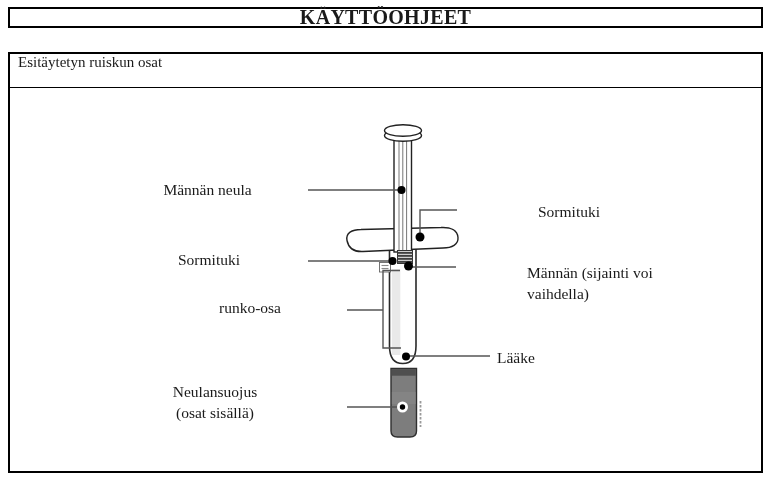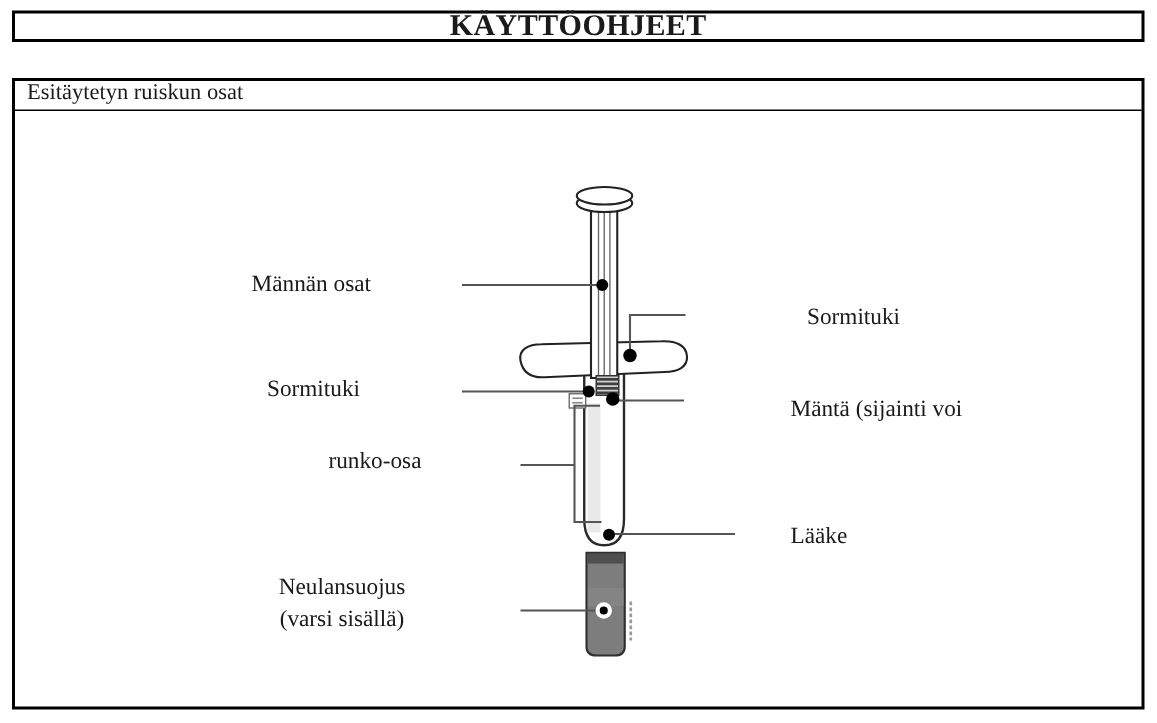--- a/index.html
+++ b/index.html
@@ -17,21 +17,21 @@
     display:flex;align-items:center;justify-content:center;
     font-size:20px;font-weight:bold;letter-spacing:.3px;
   }
   .main-box{
     position:absolute;left:8px;top:52px;width:755px;height:421px;
     border:2px solid #000;box-sizing:border-box;
     background:#fff;
   }
   .section-header{
     border-bottom:1.5px solid #000;
-    padding:0 8px 2px 8px;
+    padding:0 8px 16px 8px;
     font-size:15px;line-height:17px;
   }
   .overlay{
     position:absolute;left:0;top:0;width:771px;height:482px;
     pointer-events:none;
   }
   .lbl{
     position:absolute;
     font-size:15.5px;line-height:21px;
     white-space:nowrap;
@@ -109,36 +109,37 @@
       <circle cx="420" cy="237" r="4.5"></circle>
       <circle cx="392.5" cy="261" r="4"></circle>
       <circle cx="408.5" cy="266" r="4.5"></circle>
       <circle cx="406" cy="356.5" r="4"></circle>
       <circle cx="402.5" cy="407" r="5.5" fill="#ffffff"></circle>
       <circle cx="402.5" cy="407" r="2.7"></circle>
     </g>
   </svg>
 
   <div class="lbl ctr" style="left:140px;top:179px;width:135px">
-    <span>Männän osat</span>
+    <span>Männän neula</span>
   </div>
   <div class="lbl ctr" style="left:129px;top:249px;width:160px">
     <span>Sormituki</span>
   </div>
   <div class="lbl ctr" style="left:185px;top:297px;width:130px">
     <span>runko-osa</span>
   </div>
-  <div class="lbl ctr" style="left:158px;top:381px;width:140px">
+  <div class="lbl ctr" style="left:145px;top:381px;width:140px">
     <span>Neulansuojus</span>
-    <span>(varsi sisällä)</span>
+    <span>(osat sisällä)</span>
   </div>
 
   <div class="lbl" style="left:538px;top:201px">
     <span>Sormituki</span>
   </div>
   <div class="lbl" style="left:527px;top:262px">
-    <span>Mäntä (sijainti voi</span>
+    <span>Männän (sijainti voi</span>
+    <span>vaihdella)</span>
   </div>
-  <div class="lbl" style="left:527px;top:347px">
+  <div class="lbl" style="left:497px;top:347px">
     <span>Lääke</span>
   </div>
 
 </div>
 
 </body></html>

